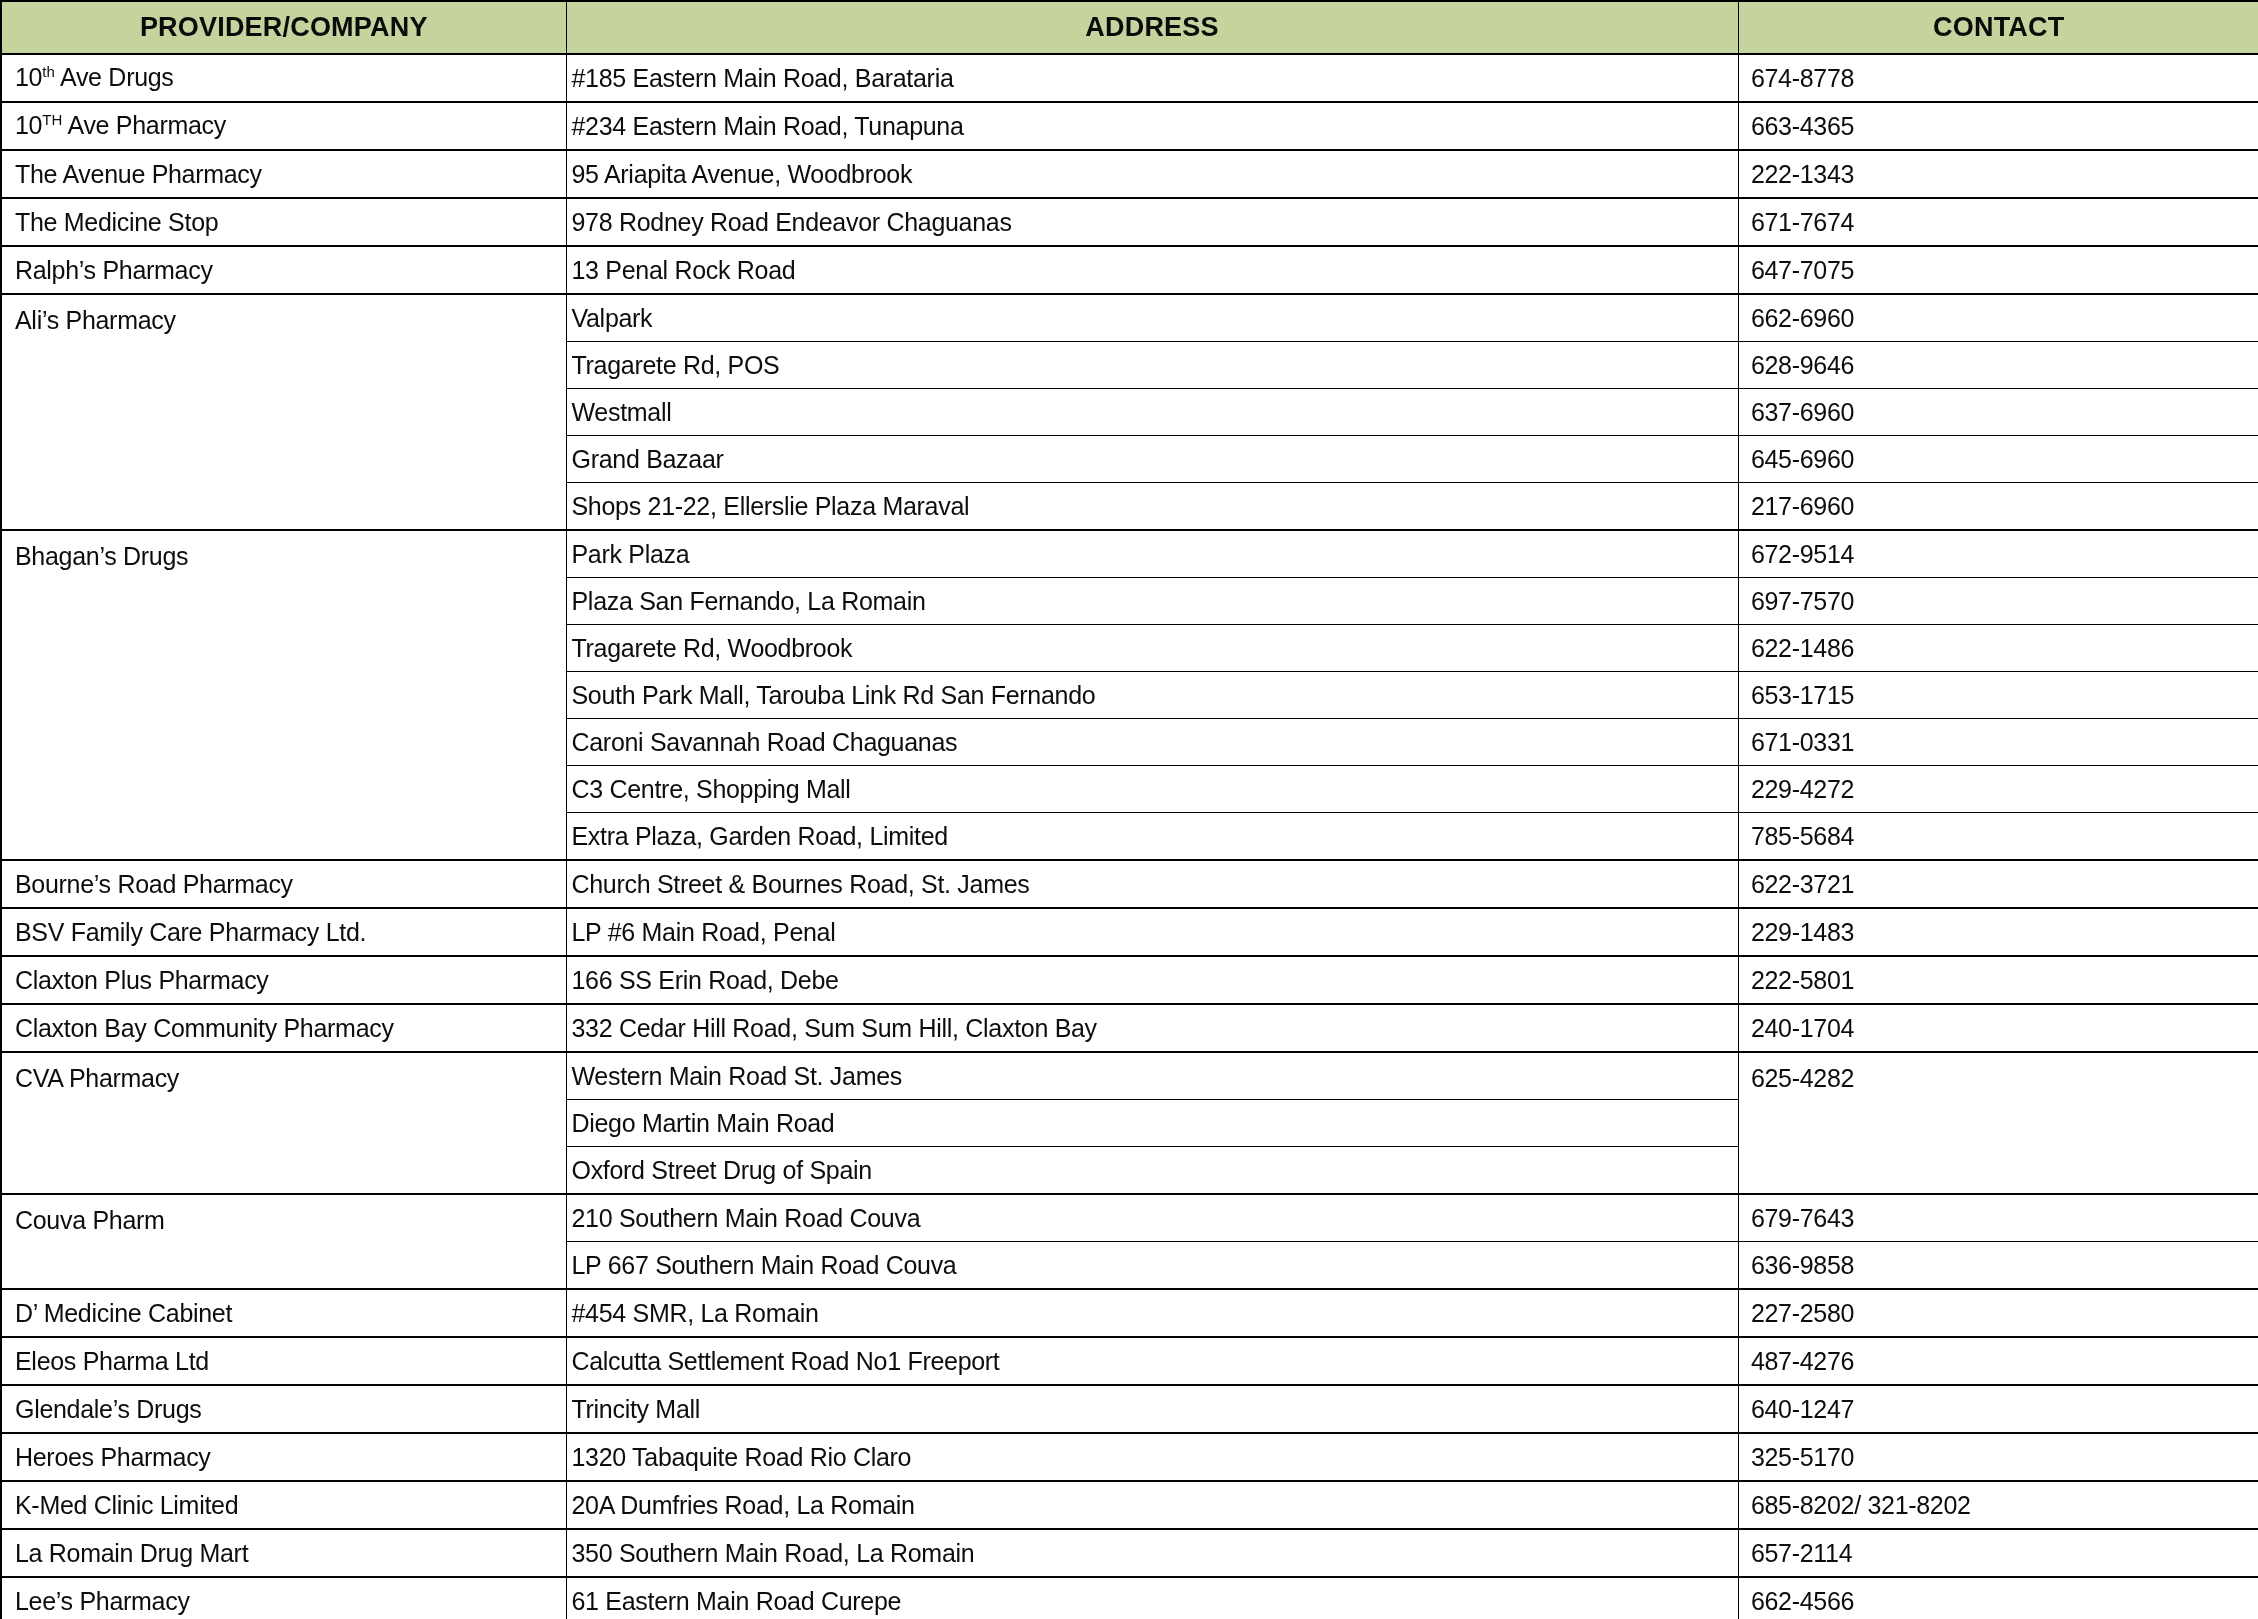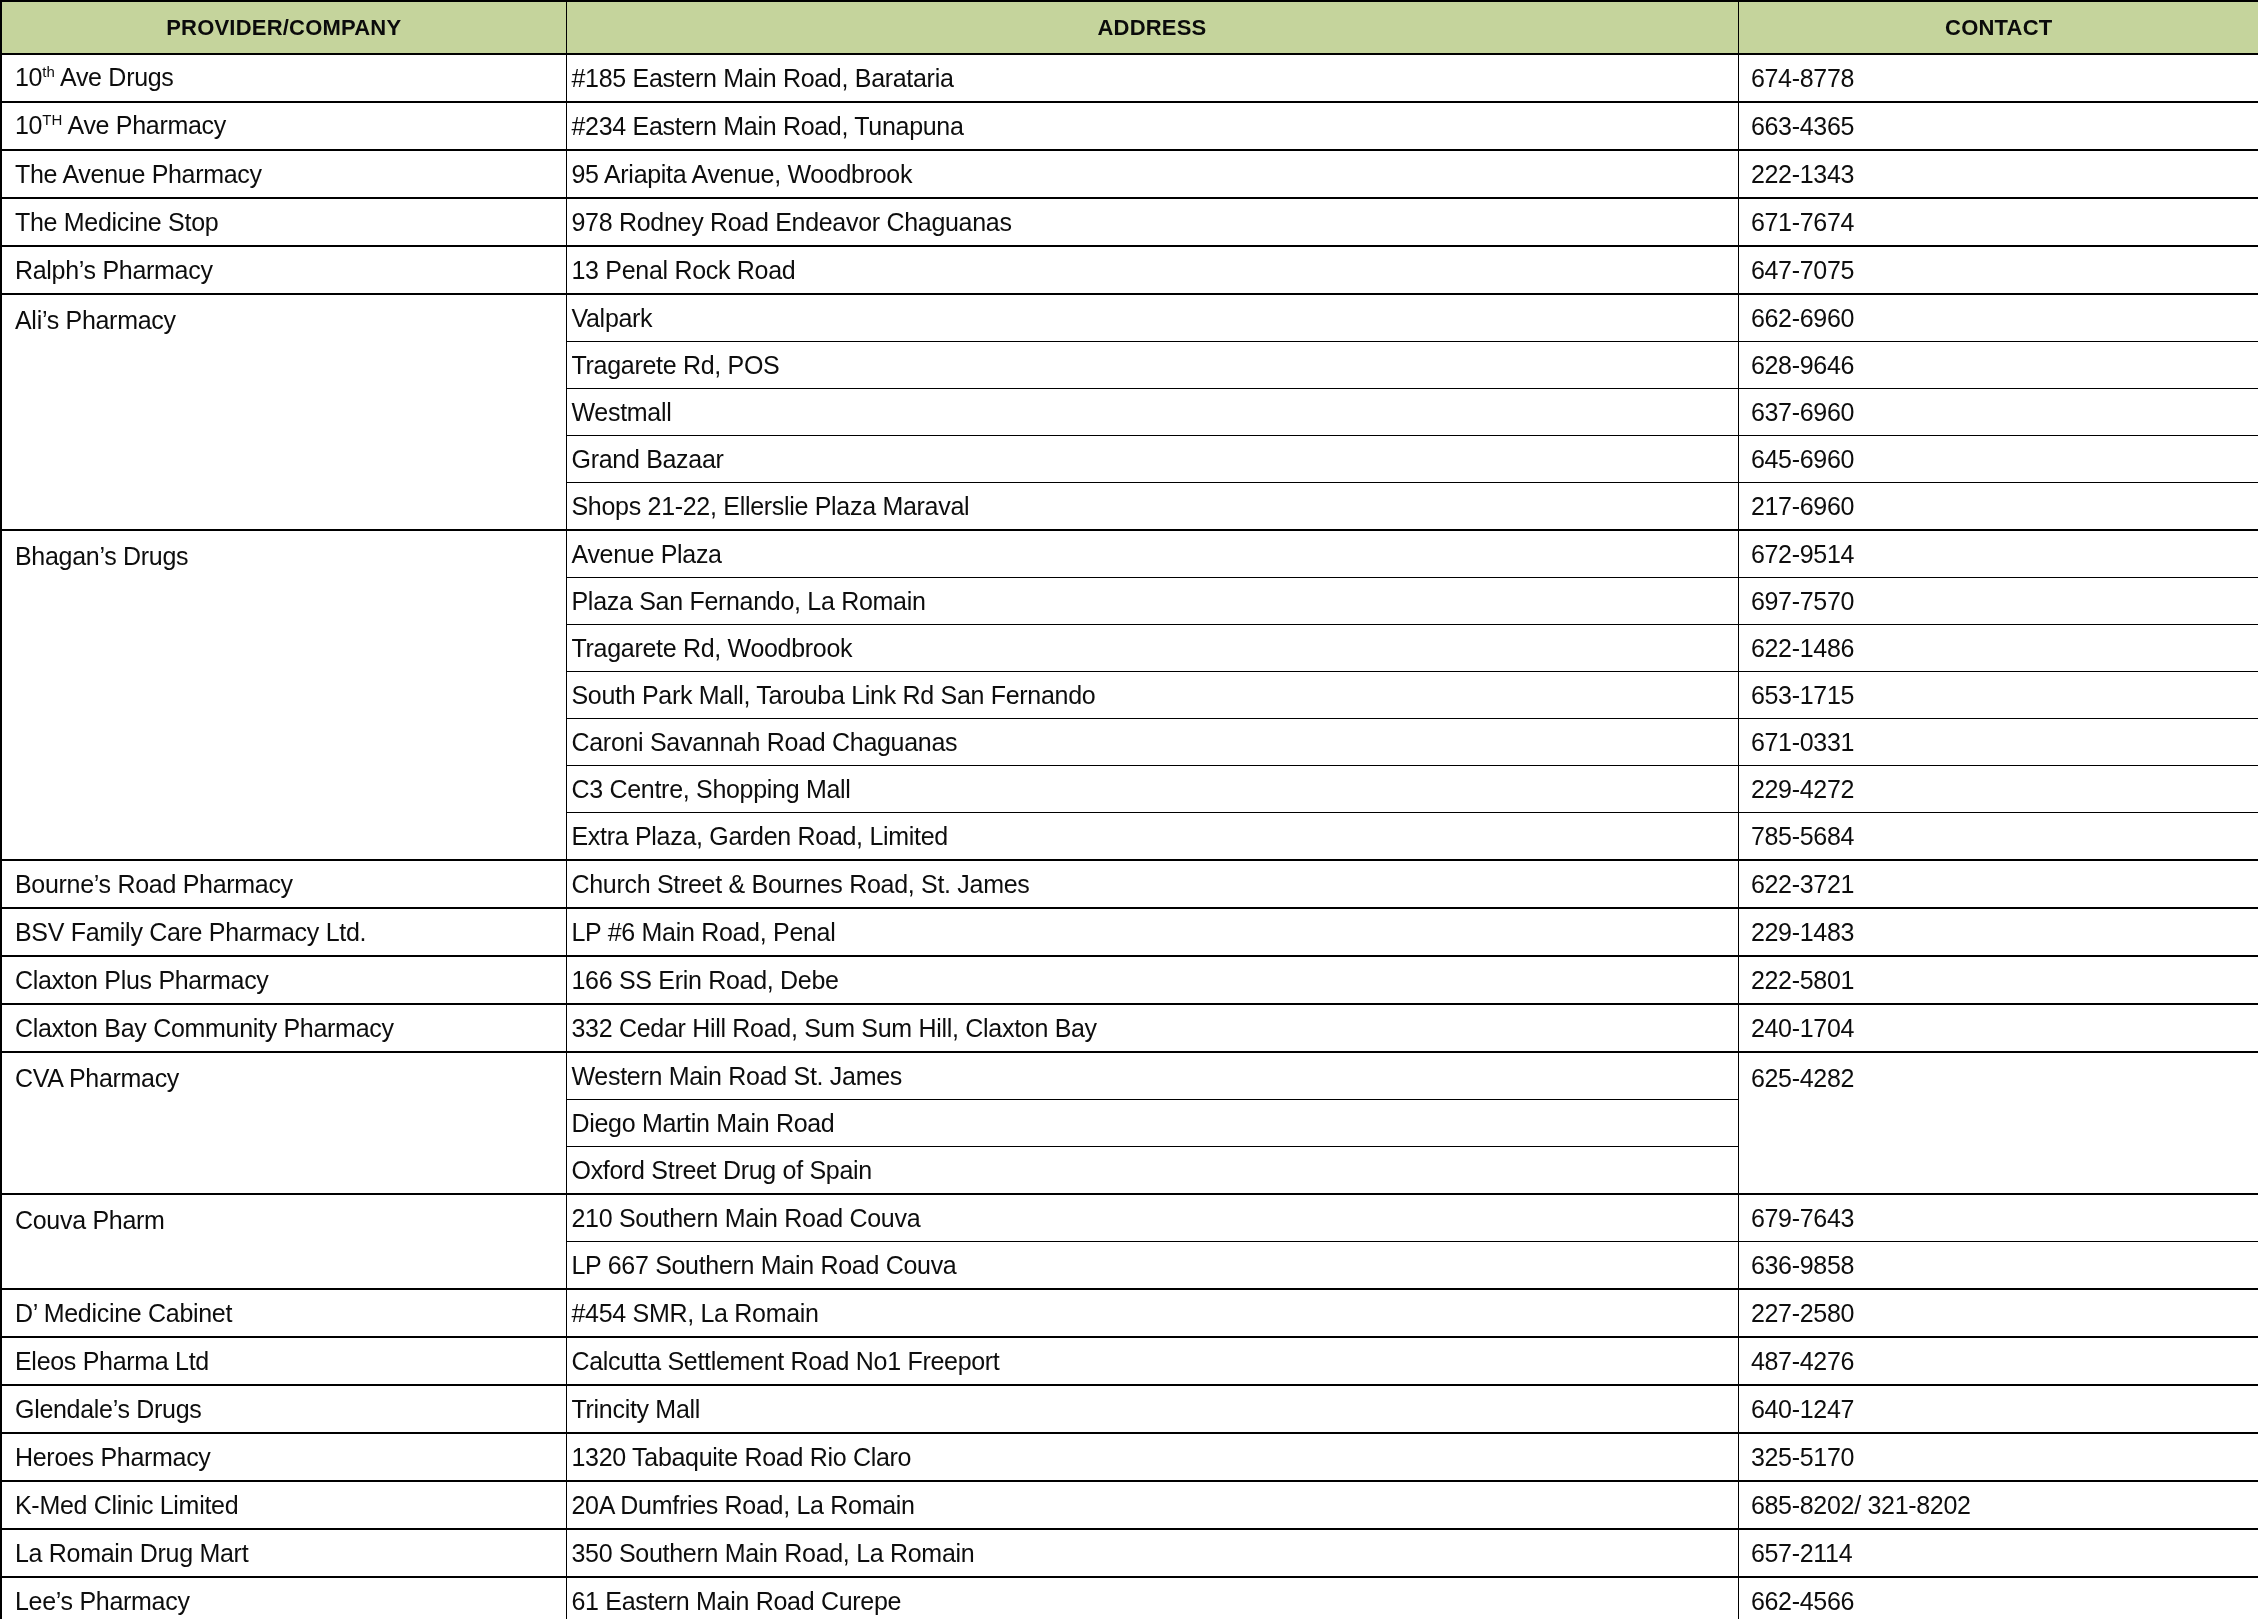--- a/index.html
+++ b/index.html
@@ -17,21 +17,21 @@
     width: 2258px;
     border: 2.6px solid #000000;
   }
   col.col-provider { width: 565px; }
   col.col-address  { width: 1172px; }
   col.col-contact  { width: 522px; }
 
   thead th {
     background: #c5d49c;
     color: #0b0b0b;
-    font-size: 22px;
+    font-size: 27px;
     font-weight: bold;
     letter-spacing: 0.2px;
     text-align: center;
     vertical-align: middle;
     height: 51px;
     border: 1.8px solid #000000;
     border-bottom-width: 2.6px;
     padding: 0;
   }
   tbody td {
@@ -117,21 +117,21 @@
       <tr>
         <td class="address-cell">Grand Bazaar</td>
         <td class="contact-cell">645-6960</td>
       </tr>
       <tr>
         <td class="address-cell">Shops 21-22, Ellerslie Plaza Maraval</td>
         <td class="contact-cell">217-6960</td>
       </tr>
       <tr class="group-start">
         <td class="provider-cell merged" rowspan="7"><span>Bhagan’s Drugs</span></td>
-        <td class="address-cell">Avenue Plaza</td>
+        <td class="address-cell">Park Plaza</td>
         <td class="contact-cell">672-9514</td>
       </tr>
       <tr>
         <td class="address-cell">Plaza San Fernando, La Romain</td>
         <td class="contact-cell">697-7570</td>
       </tr>
       <tr>
         <td class="address-cell">Tragarete Rd, Woodbrook</td>
         <td class="contact-cell">622-1486</td>
       </tr>

